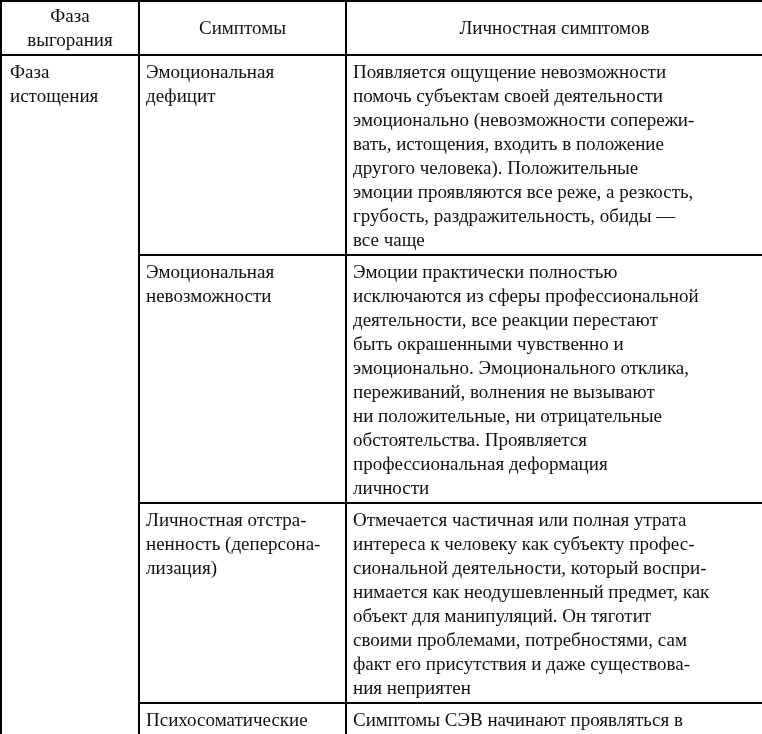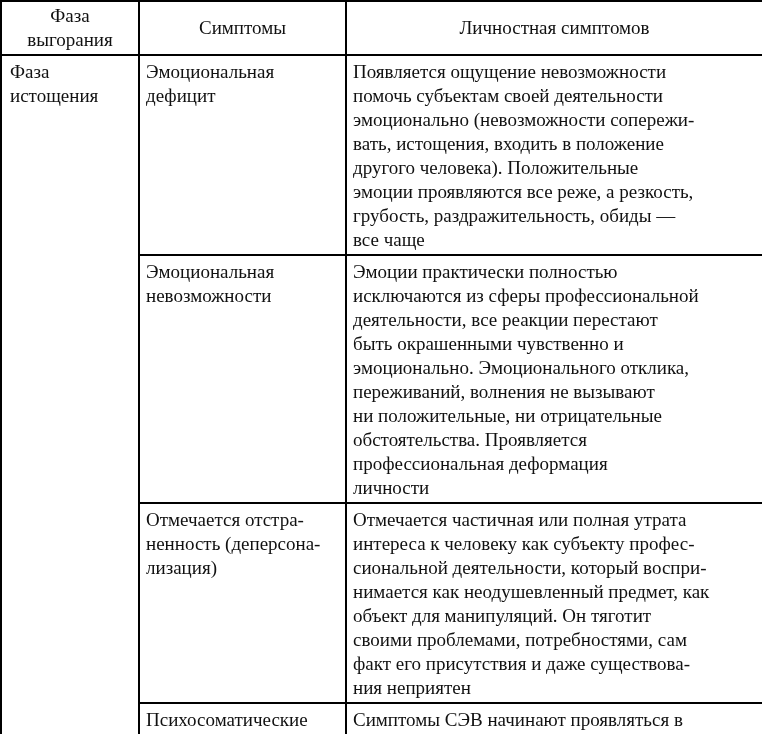--- a/index.html
+++ b/index.html
@@ -94,21 +94,21 @@
 деятельности, все реакции перестают
 быть окрашенными чувственно и
 эмоционально. Эмоционального отклика,
 переживаний, волнения не вызывают
 ни положительные, ни отрицательные
 обстоятельства. Проявляется
 профессиональная деформация
 личности</td>
       </tr>
       <tr class="r3">
-        <td>Отмечается отстра-
+        <td>Личностная отстра-
 ненность (деперсона-
 лизация)</td>
         <td>Отмечается частичная или полная утрата
 интереса к человеку как субъекту профес-
 сиональной деятельности, который воспри-
 нимается как неодушевленный предмет, как
 объект для манипуляций. Он тяготит
 своими проблемами, потребностями, сам
 факт его присутствия и даже существова-
 ния неприятен</td>

